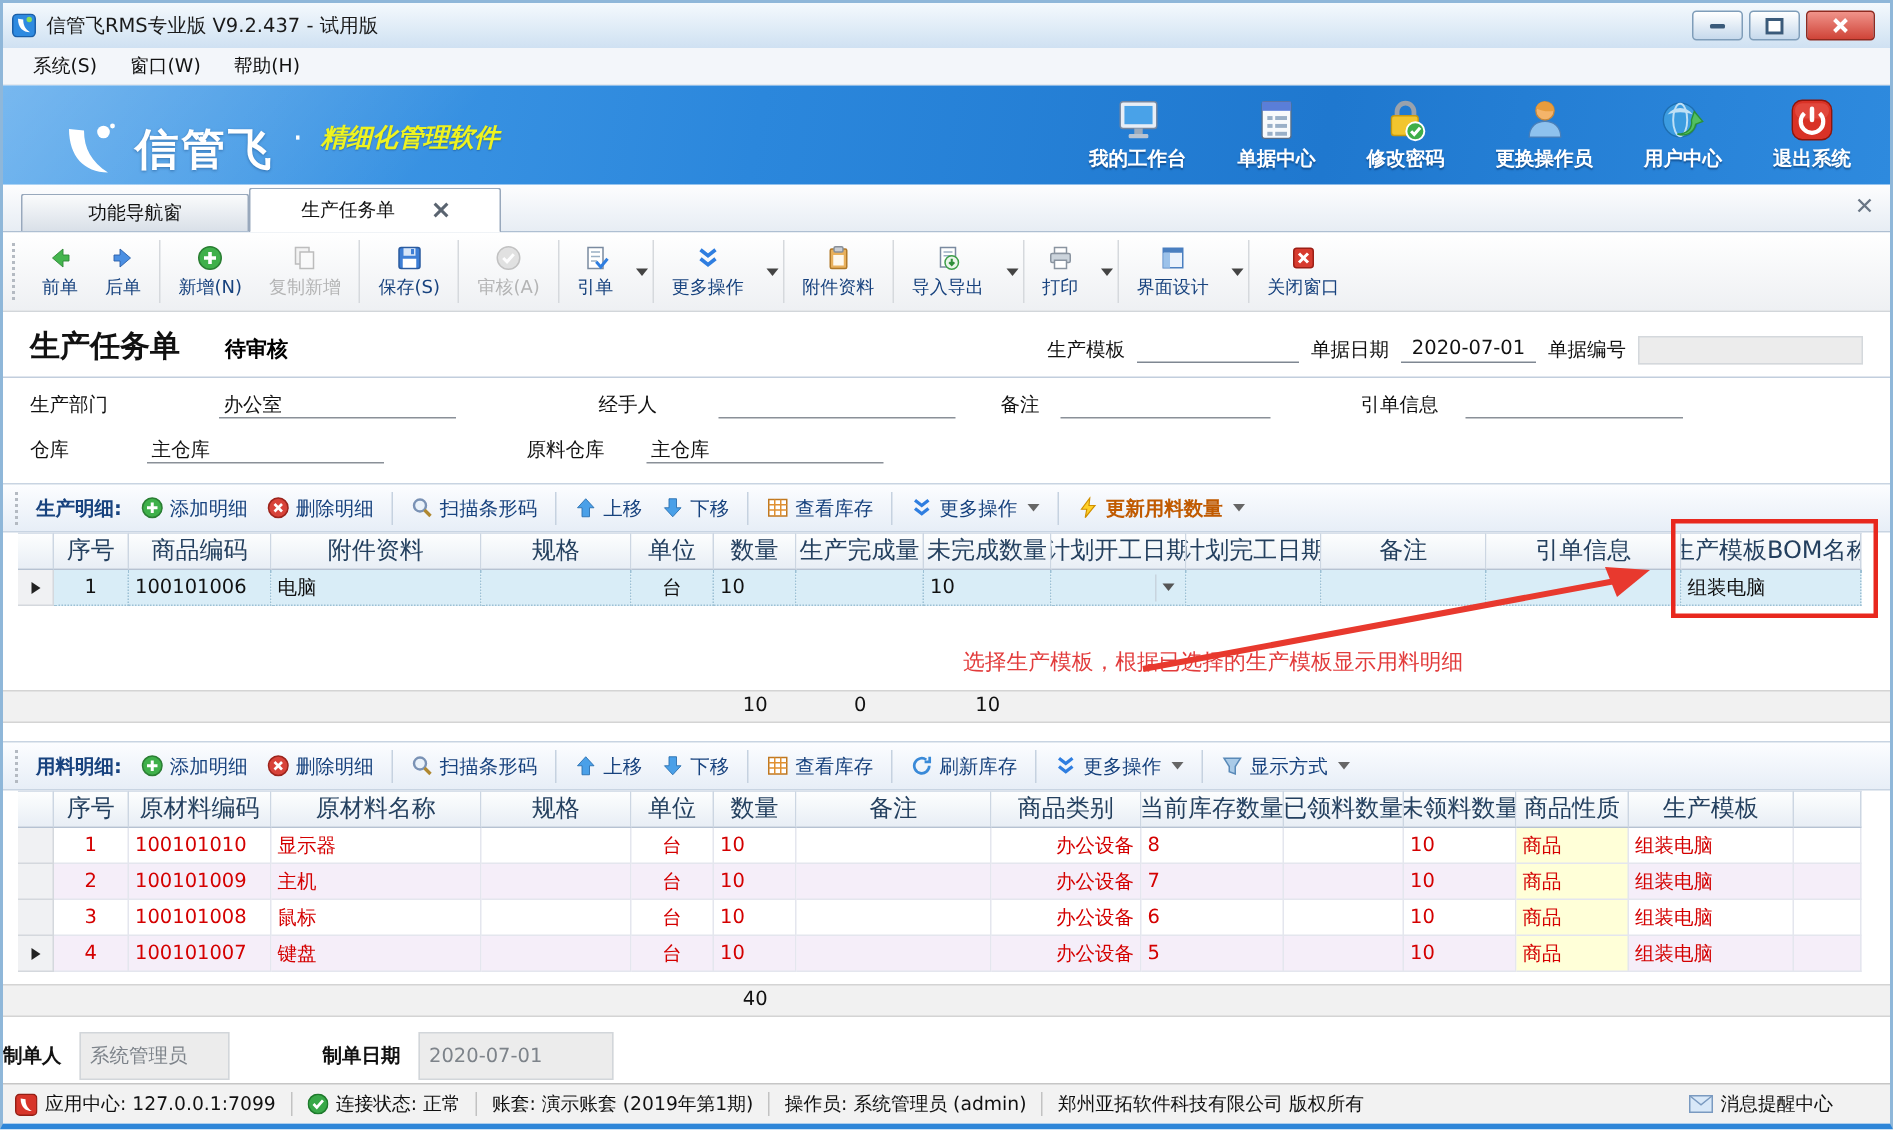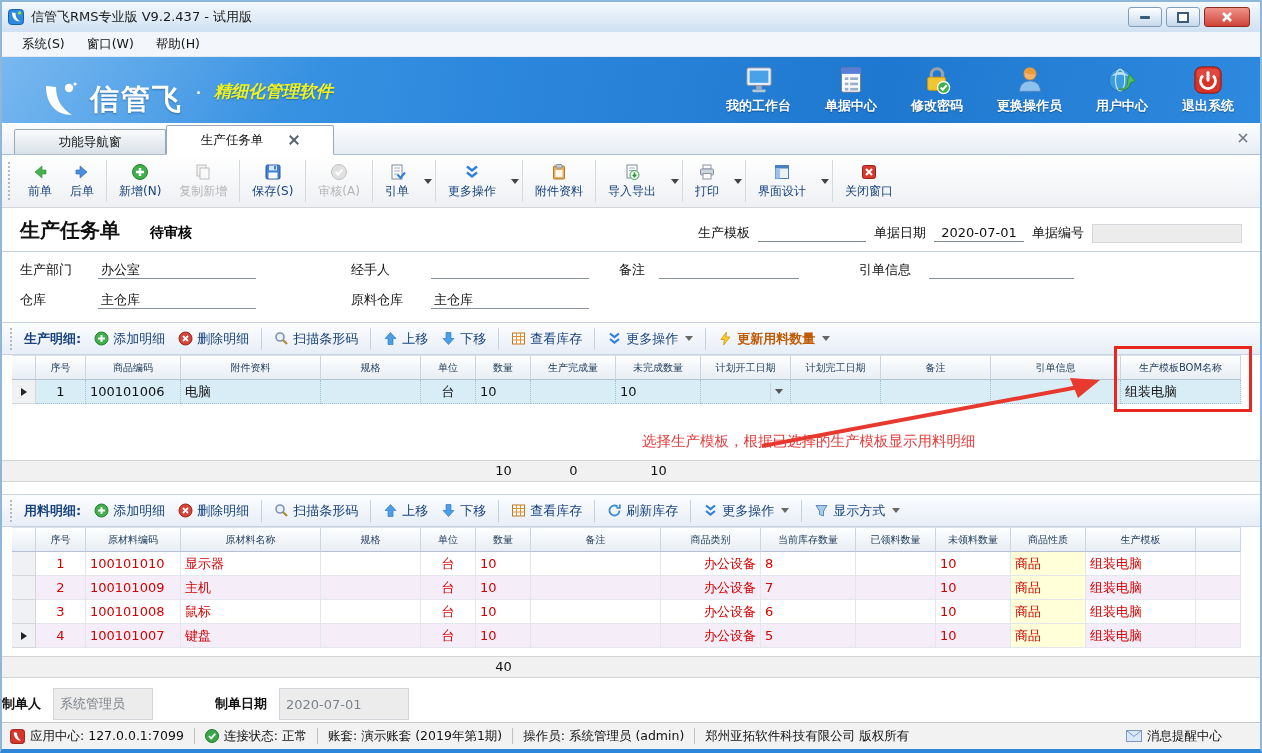--- a/index.html
+++ b/index.html
@@ -69,21 +69,21 @@
   .sec-label{font-weight:bold;margin-right:4px;}
   .sbtn{display:flex;align-items:center;gap:4px;padding:2px 4px;cursor:pointer;color:#17427e;}
   .s-sep{width:1px;height:22px;background:#c6d2e0;margin:0 3px;flex:0 0 1px;}
   .warn-btn{color:#c05a00;font-weight:bold;}
   .sm-caret{width:0;height:0;border-left:4px solid transparent;border-right:4px solid transparent;border-top:5px solid #666;margin-left:3px;}
 
   
   .grid{display:grid;margin-left:10px;box-sizing:border-box;}
   .grid1{grid-template-columns:24px 50px 95px 140px 100px 55px 55px 85px 85px 90px 90px 110px 130px 120px;width:1229px;}
   .grid2{grid-template-columns:24px 50px 95px 140px 100px 55px 55px 130px 100px 95px 80px 75px 75px 110px 45px;width:1229px;}
-  .th{height:25px;box-sizing:border-box;background:linear-gradient(#fdfefe,#e8eef5);border-right:1px solid #ccd6e2;border-top:1px solid #d8e0ea;border-bottom:1px solid #b6c2d2;display:flex;align-items:center;justify-content:center;font-size:10px;color:#24405f;overflow:hidden;white-space:nowrap;}
+  .th{height:25px;box-sizing:border-box;background:linear-gradient(#fdfefe,#e8eef5);border-right:1px solid #ccd6e2;border-top:1px solid #d8e0ea;border-bottom:1px solid #b6c2d2;display:flex;align-items:center;justify-content:center;font-size:16px;color:#24405f;overflow:hidden;white-space:nowrap;}
   .td{height:24px;box-sizing:border-box;display:flex;align-items:center;padding:0 4px;font-size:13px;border-right:1px solid #e4e6ee;border-bottom:1px solid #e4e6ee;overflow:hidden;white-space:nowrap;}
   .ctr{justify-content:center;}
   .rt{justify-content:flex-end;}
   .marker-cell{background:#f0f1f3;border-right:1px solid #d4d8dd;border-bottom:1px solid #d4d8dd;display:flex;align-items:center;justify-content:center;height:24px;box-sizing:border-box;}
   .marker{width:0;height:0;border-top:4px solid transparent;border-bottom:4px solid transparent;border-left:6px solid #222;}
   .sel .td{background:#d9edf7;border-right:1px dotted #9cc0d4;border-bottom:1px dotted #9cc0d4;}
   .red-text .td{color:#d40000;}
   .alt .td{background:#f5eef9;}
   .yellow-cell{background:#ffffd8 !important;}
   .dd-btn{margin-left:auto;width:15px;height:18px;display:flex;align-items:center;justify-content:center;border-left:1px solid #c8d4de;}
@@ -370,21 +370,21 @@
         <span class="u-input" style="width:90px;">2020-07-01</span>
         <span>单据编号</span>
         <span class="ro-box" style="width:150px;"></span>
       </span>
     </div>
   </div>
 
   <div class="fields">
     <div class="f-row">
       <span class="f-label" style="width:78px;">生产部门</span>
-      <span class="f-val" style="width:158px;">办公室</span>
+      <span class="f-val" style="width:158px;margin-left:48px;">办公室</span>
       <span class="f-label" style="width:80px;margin-left:95px;">经手人</span>
       <span class="f-val" style="width:158px;"></span>
       <span class="f-label" style="width:40px;margin-left:30px;">备注</span>
       <span class="f-val" style="width:140px;"></span>
       <span class="f-label" style="width:70px;margin-left:60px;">引单信息</span>
       <span class="f-val" style="width:145px;"></span>
     </div>
     <div class="f-row">
       <span class="f-label" style="width:78px;">仓库</span>
       <span class="f-val" style="width:158px;">主仓库</span>

